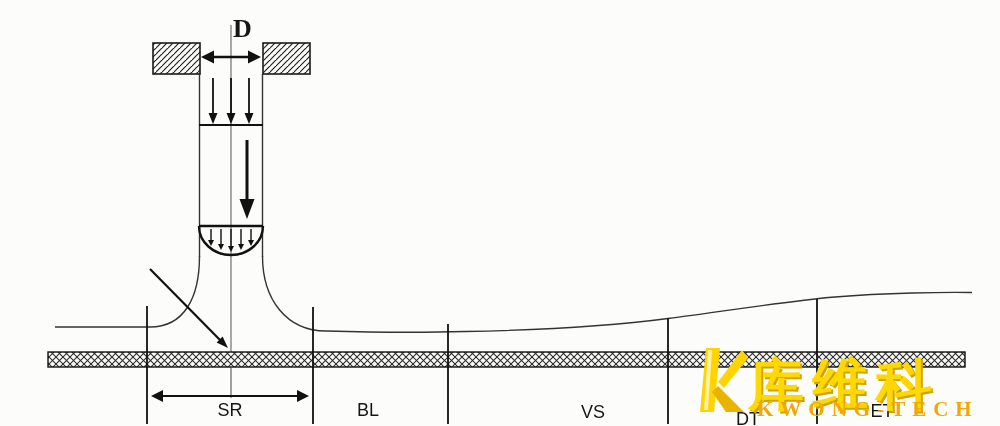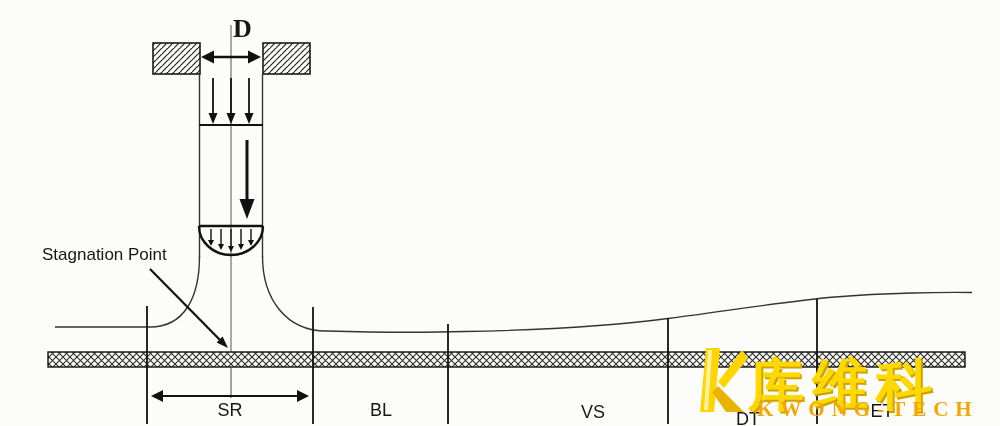--- a/index.html
+++ b/index.html
@@ -10,21 +10,21 @@
   }
   .stage svg{position:absolute;left:0;top:0;z-index:1;}
   .lbl{position:absolute;z-index:2;line-height:1;white-space:nowrap;}
   .lbl-d{
     left:233px;top:16px;font-family:"Liberation Serif",serif;
     font-size:26px;font-weight:600;letter-spacing:0;
   }
   .lbl-stagnation{left:42px;top:246px;font-size:17px;font-weight:500;}
   .lbl-region{font-size:18px;font-weight:500;transform:translateX(-50%);}
   .lbl-sr{left:230px;top:401px;}
-  .lbl-bl{left:381px;top:401px;}
+  .lbl-bl{left:368px;top:401px;}
   .lbl-vs{left:593px;top:403px;}
   .lbl-dt{left:748px;top:410px;}
   .lbl-et{left:882px;top:402px;}
   .watermark{position:absolute;z-index:3;left:698px;top:346px;width:302px;height:80px;}
   .wm-logo{position:absolute;left:0;top:6px;}
   .wm-cjk{
     position:absolute;left:50px;top:2px;
     font-size:56px;font-weight:bold;letter-spacing:8px;
     color:#ffd800;text-shadow:2px 2px 0 #cda300;
     font-family:"DejaVu Sans","Liberation Sans",sans-serif;
@@ -130,21 +130,20 @@
     <line x1="231" y1="367" x2="231" y2="398" stroke="#444" stroke-width="1"></line>
 
     <g stroke="#111" fill="#111">
       <line x1="162" y1="396" x2="298" y2="396" stroke-width="2.2"></line>
       <polygon points="151,396 163,390 163,402" stroke="none"></polygon>
       <polygon points="309,396 297,390 297,402" stroke="none"></polygon>
     </g>
   </svg>
 
   <div class="lbl lbl-d">D</div>
-  <div class="lbl lbl-stagnation">Stagnation Point</div>
   <div class="lbl lbl-region lbl-sr">SR</div>
   <div class="lbl lbl-region lbl-bl">BL</div>
   <div class="lbl lbl-region lbl-vs">VS</div>
   <div class="lbl lbl-region lbl-dt">DT</div>
   <div class="lbl lbl-region lbl-et">ET</div>
 
   <div class="watermark">
     <svg class="wm-logo" width="52" height="70" viewBox="0 0 52 70">
       <polygon points="8,2 22,2 16,66 2,66" fill="#ffd400"></polygon>
       <polygon points="20,36 44,4 50,12 26,42" fill="#ffd400"></polygon>

